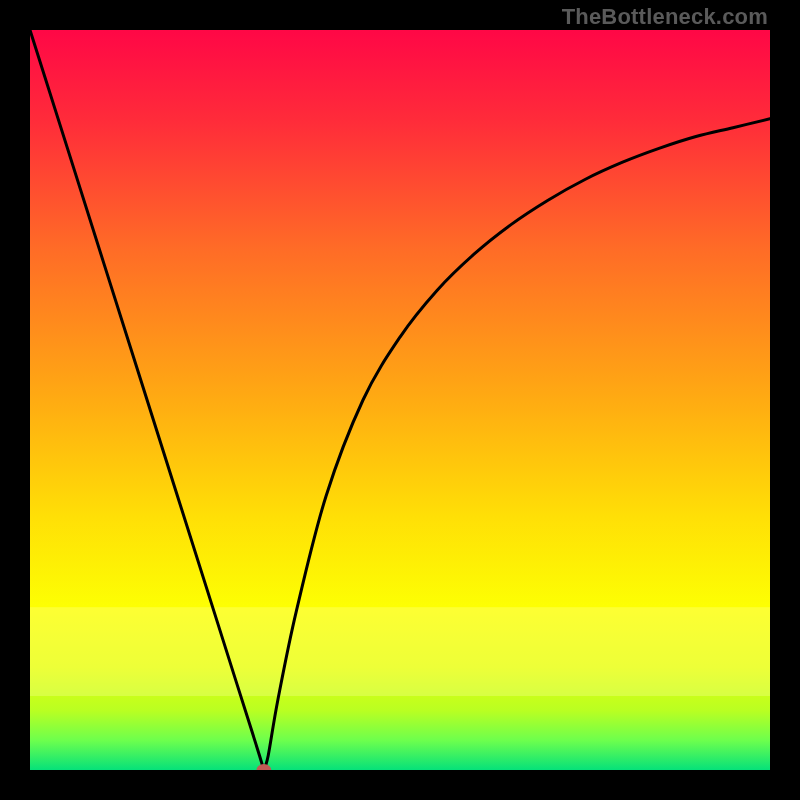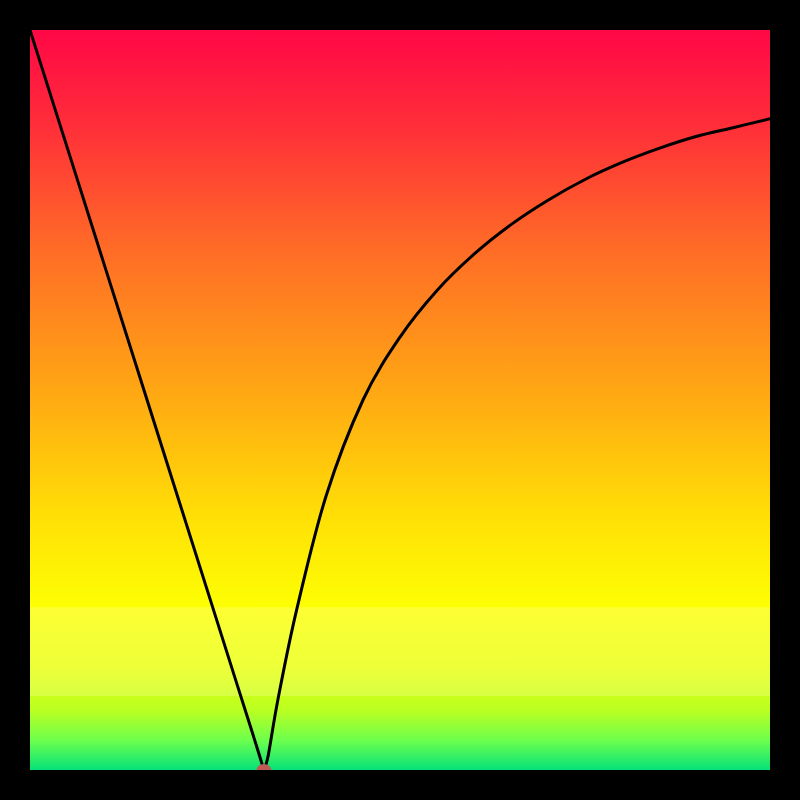--- a/index.html
+++ b/index.html
@@ -34,20 +34,21 @@
     font-weight: 600;
     letter-spacing: 0.2px;
     user-select: none;
   }
   svg { display: block; }
 </style>
 </head>
 <body>
 
 <div class="frame">
+  <div class="watermark">TheBottleneck.com</div>
   <div class="plot">
     <svg id="chart-svg" width="740" height="740" viewBox="0 0 740 740">
         <defs>
           <linearGradient id="bg-grad" x1="0" y1="0" x2="0" y2="1">
             <stop offset="0.0%" stop-color="#ff0746"></stop>
             <stop offset="12.0%" stop-color="#ff2b3a"></stop>
             <stop offset="30.0%" stop-color="#ff6d26"></stop>
             <stop offset="50.0%" stop-color="#ffab12"></stop>
             <stop offset="66.0%" stop-color="#ffe006"></stop>
             <stop offset="78.0%" stop-color="#fdff03"></stop>

